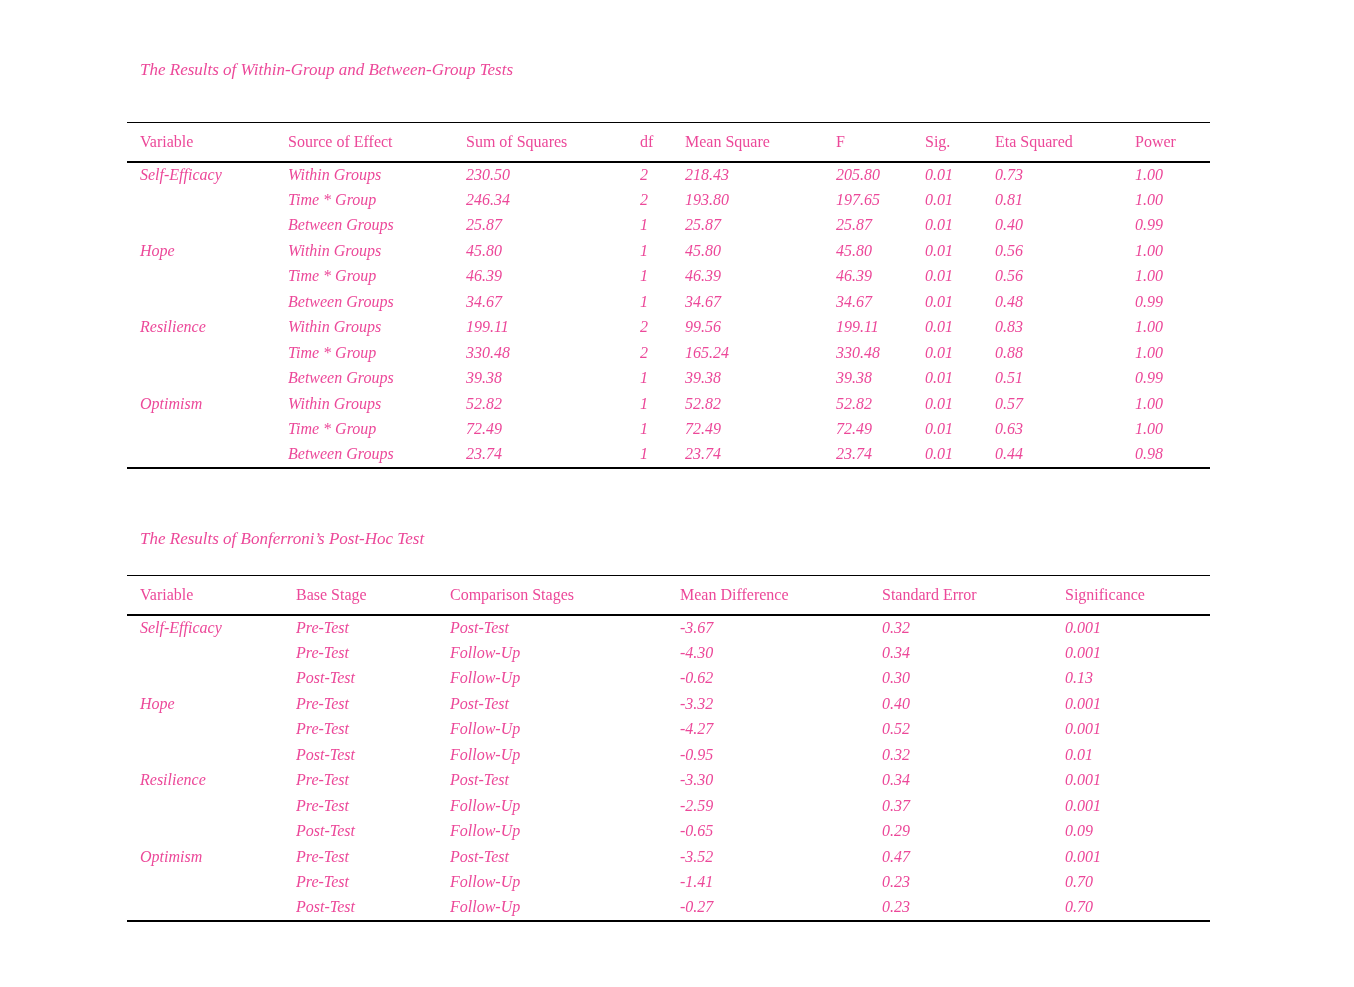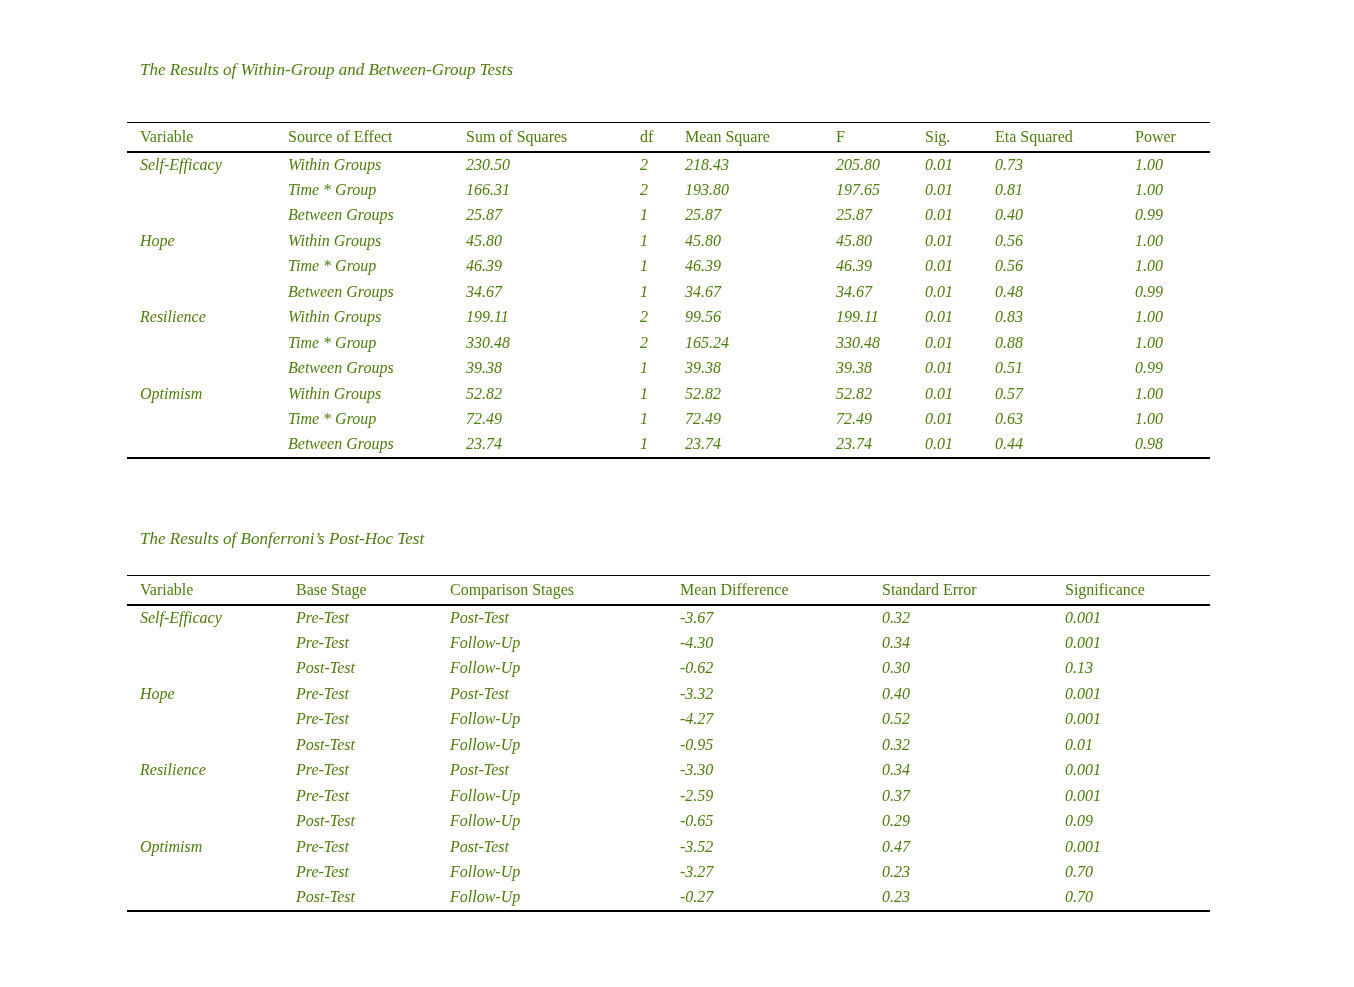--- a/index.html
+++ b/index.html
@@ -1,21 +1,21 @@
 <!DOCTYPE html>
 <html><head>
 <meta charset="utf-8">
 <style>
   html, body { margin: 0; padding: 0; background: #ffffff; }
   .page {
     position: relative;
     width: 1354px;
     height: 987px;
     background: #ffffff;
-    color: #4d7c0f;
+    color: #ec4899;
     font-family: "Liberation Serif", serif;
     overflow: hidden;
   }
   .caption {
     position: absolute;
     left: 140px;
     font-style: italic;
     font-size: 17px;
     white-space: nowrap;
   }
@@ -35,21 +35,21 @@
   table.apa th, table.apa td {
     padding: 0;
     margin: 0;
     font-weight: normal;
     text-align: left;
     vertical-align: middle;
     white-space: nowrap;
     overflow: hidden;
   }
   table.apa th:first-child, table.apa td:first-child { padding-left: 13px; }
-  table.apa thead tr { height: 29px; margin-top: 9px; }
+  table.apa thead tr { height: 39px; margin-top: 9px; }
   table.apa thead th { border-bottom: 2px solid #000; }
   table.apa tbody tr { height: 25.5px; font-style: italic; }
   table.apa tbody tr:last-child td { border-bottom: 2px solid #000; }
 </style>
 </head>
 <body>
 
 <div class="page">
 
   <div class="caption" id="caption1">The Results of Within-Group and Between-Group Tests</div>
@@ -87,21 +87,21 @@
           <td>2</td>
           <td>218.43</td>
           <td>205.80</td>
           <td>0.01</td>
           <td>0.73</td>
           <td>1.00</td>
         </tr>
         <tr>
           <td></td>
           <td>Time * Group</td>
-          <td>166.31</td>
+          <td>246.34</td>
           <td>2</td>
           <td>193.80</td>
           <td>197.65</td>
           <td>0.01</td>
           <td>0.81</td>
           <td>1.00</td>
         </tr>
         <tr>
           <td></td>
           <td>Between Groups</td>
@@ -314,21 +314,21 @@
           <td>Pre-Test</td>
           <td>Post-Test</td>
           <td>-3.52</td>
           <td>0.47</td>
           <td>0.001</td>
         </tr>
         <tr>
           <td></td>
           <td>Pre-Test</td>
           <td>Follow-Up</td>
-          <td>-3.27</td>
+          <td>-1.41</td>
           <td>0.23</td>
           <td>0.70</td>
         </tr>
         <tr>
           <td></td>
           <td>Post-Test</td>
           <td>Follow-Up</td>
           <td>-0.27</td>
           <td>0.23</td>
           <td>0.70</td>

